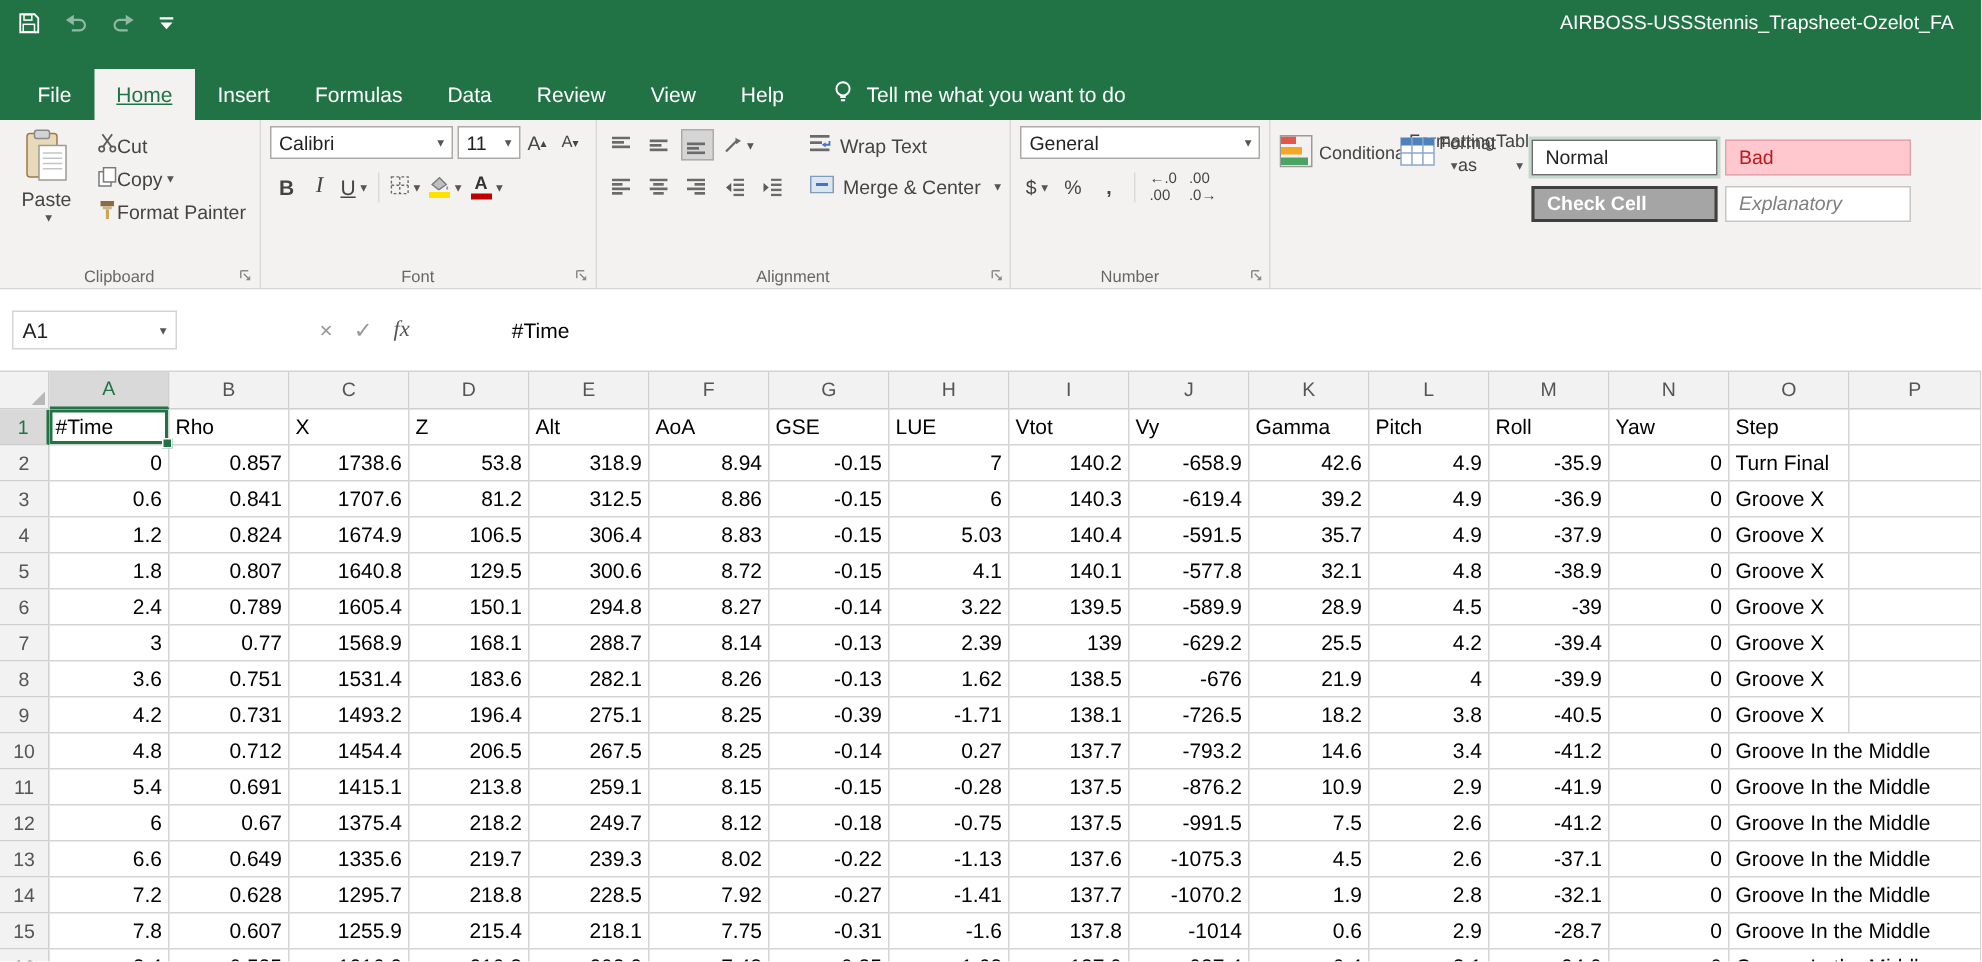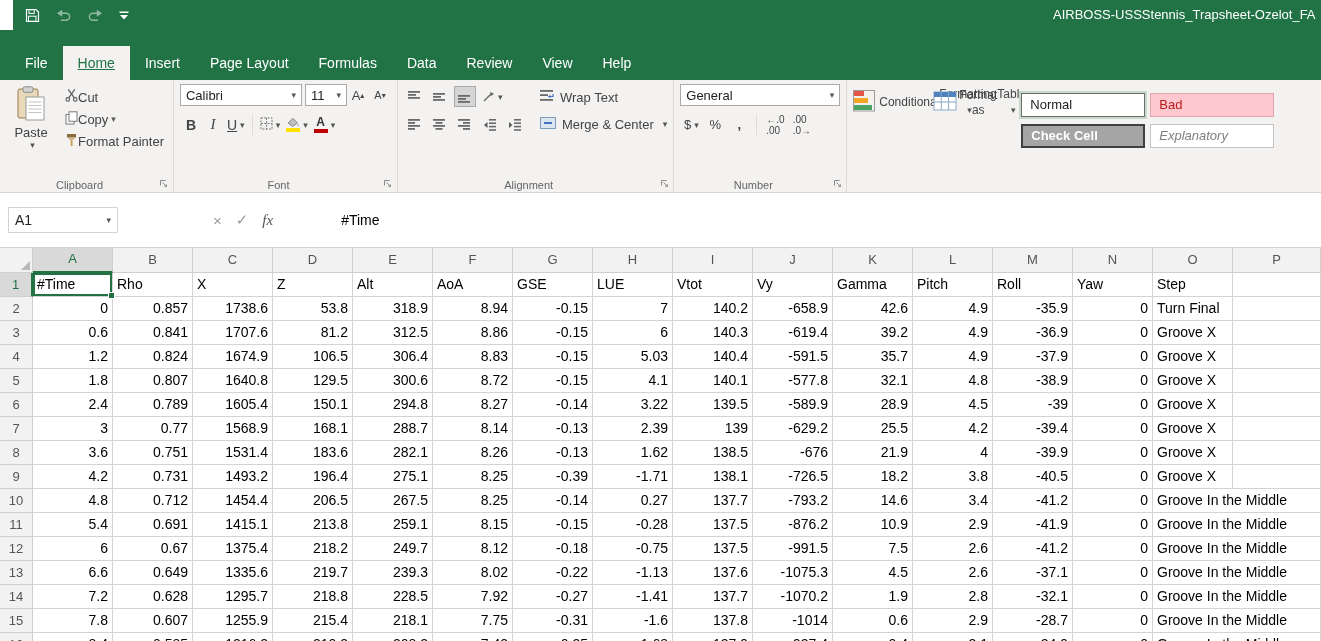--- a/index.html
+++ b/index.html
@@ -1,20 +1,20 @@
 <!DOCTYPE html>
 <html><head>
 <meta charset="utf-8">
 <style>
   html,body{margin:0;padding:0;background:#fff;}
   #app{width:1321px;height:641px;position:relative;overflow:hidden;
        font-family:"Liberation Sans",sans-serif;background:#fff;}
 
   
-  .titlebar{height:30px;background:#217346;display:flex;align-items:center;position:relative;color:#fff;margin-left:13px;}
+  .titlebar{height:30px;background:#217346;display:flex;align-items:center;position:relative;color:#fff;}
   .qat{display:flex;align-items:center;gap:15px;margin-left:12px;}
   .qat .qbtn{display:flex;align-items:center;}
   .dim{opacity:.5;}
   .title{position:absolute;left:1040px;top:7px;font-size:13px;white-space:nowrap;color:#fff;}
 
   
   .tabrow{height:50px;background:#217346;display:flex;align-items:flex-end;padding-left:10px;}
   .tabs{display:flex;align-items:flex-end;}
   .tab{color:#fff;font-size:14px;padding:0 15px;height:34px;line-height:34px;cursor:default;white-space:nowrap;}
   .tab.active{background:#f3f2f1;color:#217346;text-decoration:underline;}
@@ -126,27 +126,36 @@
       </span>
     </div>
     <div class="title">AIRBOSS-USSStennis_Trapsheet-Ozelot_FA</div>
   </div>
 
   <div class="tabrow">
     <div class="tabs">
         <div class="tab">File</div>
         <div class="tab active">Home</div>
         <div class="tab">Insert</div>
-        <div class="tab">Page Layout</div>
         <div class="tab">Formulas</div>
         <div class="tab">Data</div>
         <div class="tab">Review</div>
         <div class="tab">View</div>
         <div class="tab">Help</div>
       </div>
+    <div class="tellme">
+      <span>
+        <svg width="16" height="17" viewBox="0 0 16 17">
+            <circle cx="8" cy="6.2" r="4.4" fill="none" stroke="#fff" stroke-width="1.3"></circle>
+            <line x1="6.2" y1="11.6" x2="9.8" y2="11.6" stroke="#fff" stroke-width="1.3"></line>
+            <line x1="6.6" y1="13.8" x2="9.4" y2="13.8" stroke="#fff" stroke-width="1.3"></line>
+          </svg>
+      </span>
+      <span>Tell me what you want to do</span>
+    </div>
   </div>
 
   <div class="ribbon">
 
     <div class="rgroup g-clip">
       <div class="gbody">
         <div class="paste">
           <span>
             <svg width="30" height="36" viewBox="0 0 30 36">
                 <rect x="2" y="3" width="20" height="29" rx="2" fill="#e8d9b8" stroke="#9c7b4a"></rect>

